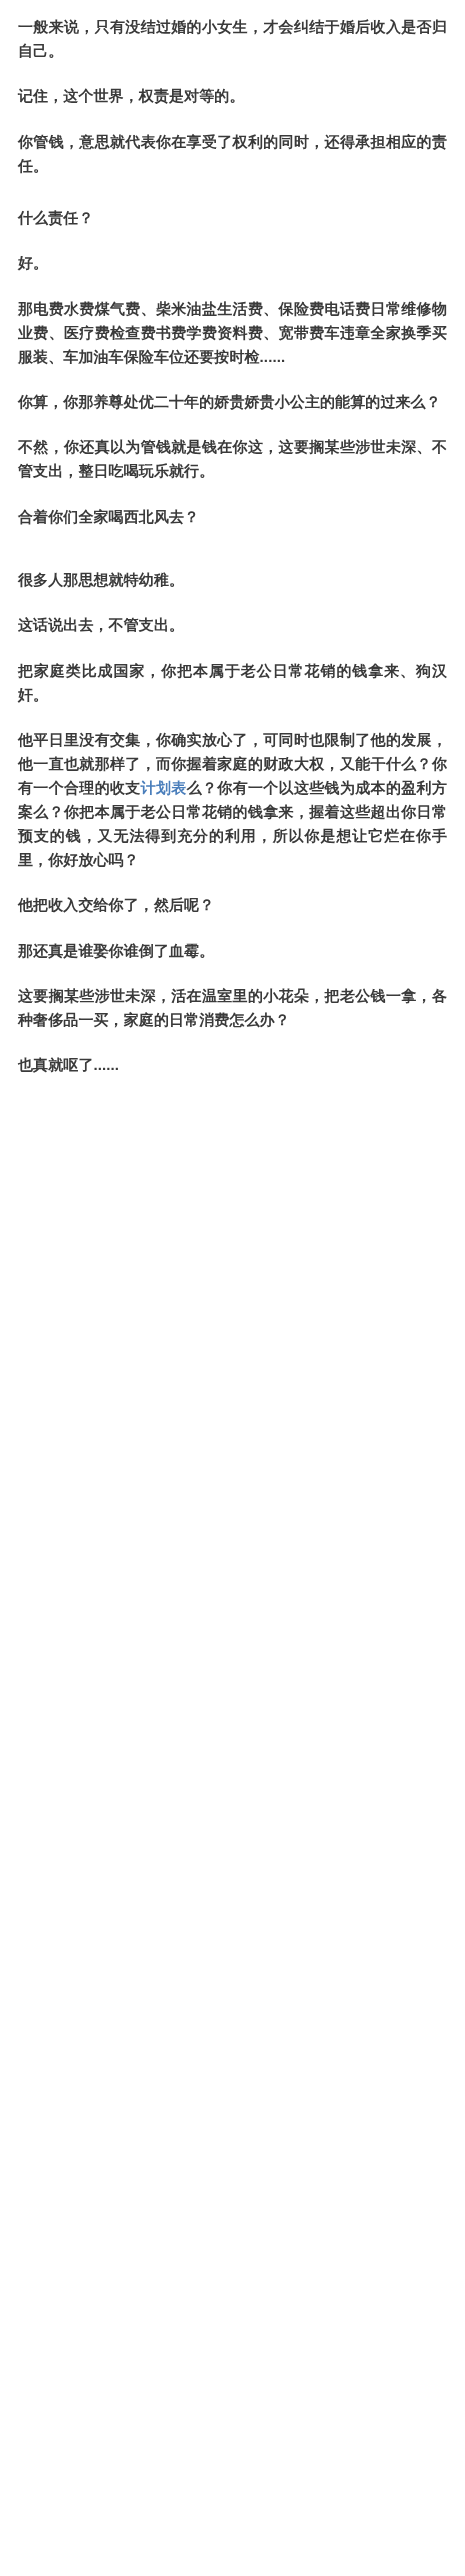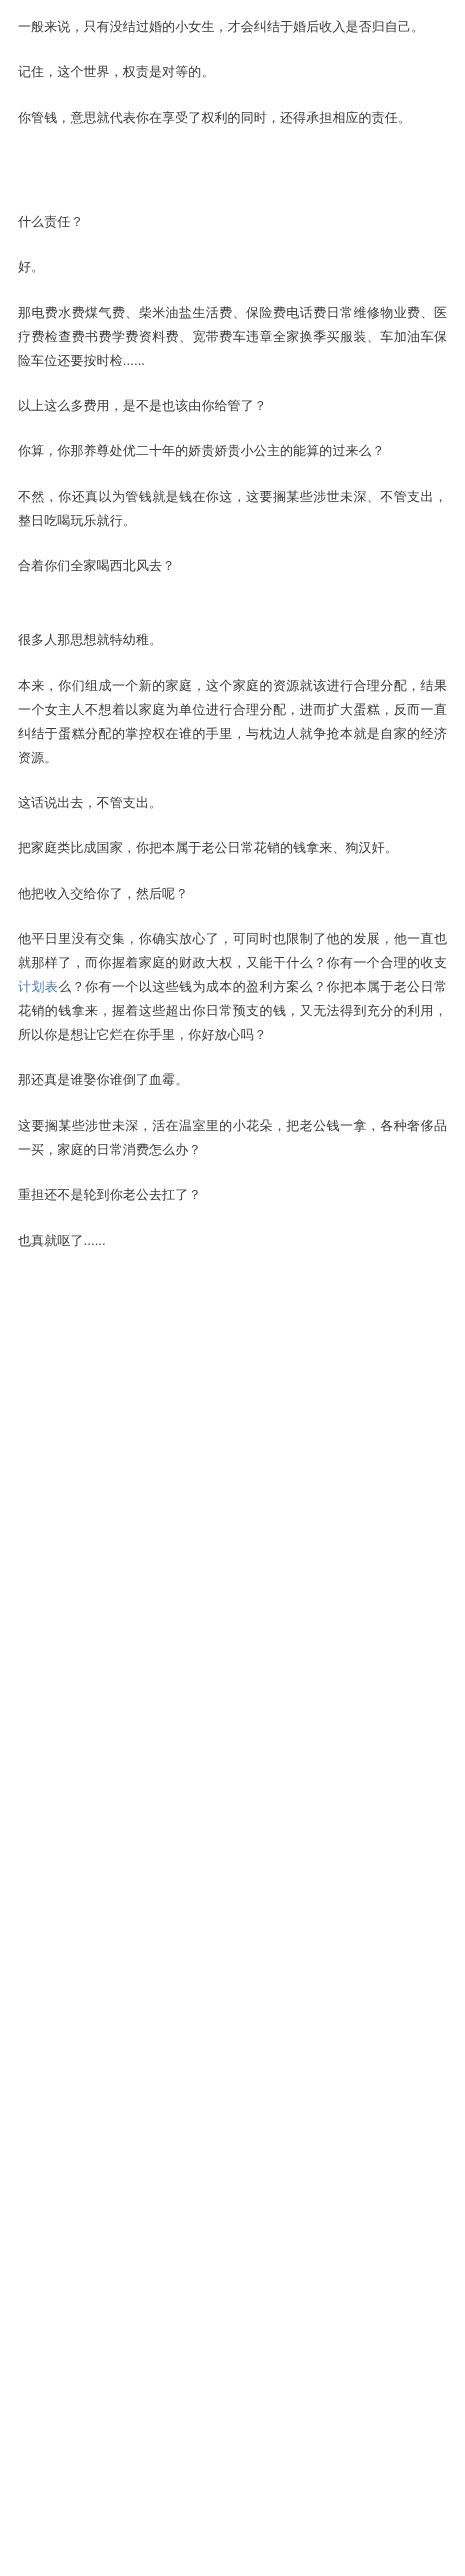--- a/index.html
+++ b/index.html
@@ -13,57 +13,55 @@
     color: #2b2b2b;
   }
   .page {
     width: 465px;
     min-height: 2576px;
     box-sizing: border-box;
     padding: 15px 18px 27.6px 18px;
     background: #ffffff;
   }
   .para {
-    font-size: 13px;
+    font-size: 15px;
     line-height: 24px;
     color: #3a3a3a;
     margin: 0 0 21.4px 0;
     text-align: justify;
     letter-spacing: 0.1px;
     word-break: break-all;
+    font-weight: bold;
   }
   .para.gap-big {
-    margin-bottom: 80px;
+    margin-bottom: 28px;
   }
   .para.gap-huge {
-    margin-bottom: 50px;
+    margin-bottom: 39px;
   }
   .link {
     color: #4a7ebb;
     text-decoration: none;
   }
 </style>
 </head>
 <body>
 
 <div class="page">
   <p class="para">一般来说，只有没结过婚的小女生，才会纠结于婚后收入是否归自己。</p>
   <p class="para">记住，这个世界，权责是对等的。</p>
   <p class="para gap-big">你管钱，意思就代表你在享受了权利的同时，还得承担相应的责任。</p>
   <p class="para">什么责任？</p>
   <p class="para">好。</p>
   <p class="para">那电费水费煤气费、柴米油盐生活费、保险费电话费日常维修物业费、医疗费检查费书费学费资料费、宽带费车违章全家换季买服装、车加油车保险车位还要按时检......</p>
-  <p class="para">以上这么多费用，是不是也该由你给管了？</p>
   <p class="para">你算，你那养尊处优二十年的娇贵娇贵小公主的能算的过来么？</p>
   <p class="para">不然，你还真以为管钱就是钱在你这，这要搁某些涉世未深、不管支出，整日吃喝玩乐就行。</p>
   <p class="para gap-huge">合着你们全家喝西北风去？</p>
   <p class="para">很多人那思想就特幼稚。</p>
-  <p class="para">本来，你们组成一个新的家庭，这个家庭的资源就该进行合理分配，结果一个女主人不想着以家庭为单位进行合理分配，进而扩大蛋糕，反而一直纠结于蛋糕分配的掌控权在谁的手里，与枕边人就争抢本就是自家的经济资源。</p>
   <p class="para">这话说出去，不管支出。</p>
   <p class="para">把家庭类比成国家，你把本属于老公日常花销的钱拿来、狗汉奸。</p>
+  <p class="para" id="para-link">他平日里没有交集，你确实放心了，可同时也限制了他的发展，他一直也就那样了，而你握着家庭的财政大权，又能干什么？你有一个合理的收支<a class="link">计划表</a>么？你有一个以这些钱为成本的盈利方案么？你把本属于老公日常花销的钱拿来，握着这些超出你日常预支的钱，又无法得到充分的利用，所以你是想让它烂在你手里，你好放心吗？</p>
   <p class="para">他把收入交给你了，然后呢？</p>
-  <p class="para" id="para-link">他平日里没有交集，你确实放心了，可同时也限制了他的发展，他一直也就那样了，而你握着家庭的财政大权，又能干什么？你有一个合理的收支<a class="link">计划表</a>么？你有一个以这些钱为成本的盈利方案么？你把本属于老公日常花销的钱拿来，握着这些超出你日常预支的钱，又无法得到充分的利用，所以你是想让它烂在你手里，你好放心吗？</p>
   <p class="para">那还真是谁娶你谁倒了血霉。</p>
   <p class="para">这要搁某些涉世未深，活在温室里的小花朵，把老公钱一拿，各种奢侈品一买，家庭的日常消费怎么办？</p>
-  <p class="para">重担还不是轮到你老公去扛了？</p>
   <p class="para">也真就呕了......</p>
 </div>
 
 
 </body></html>

